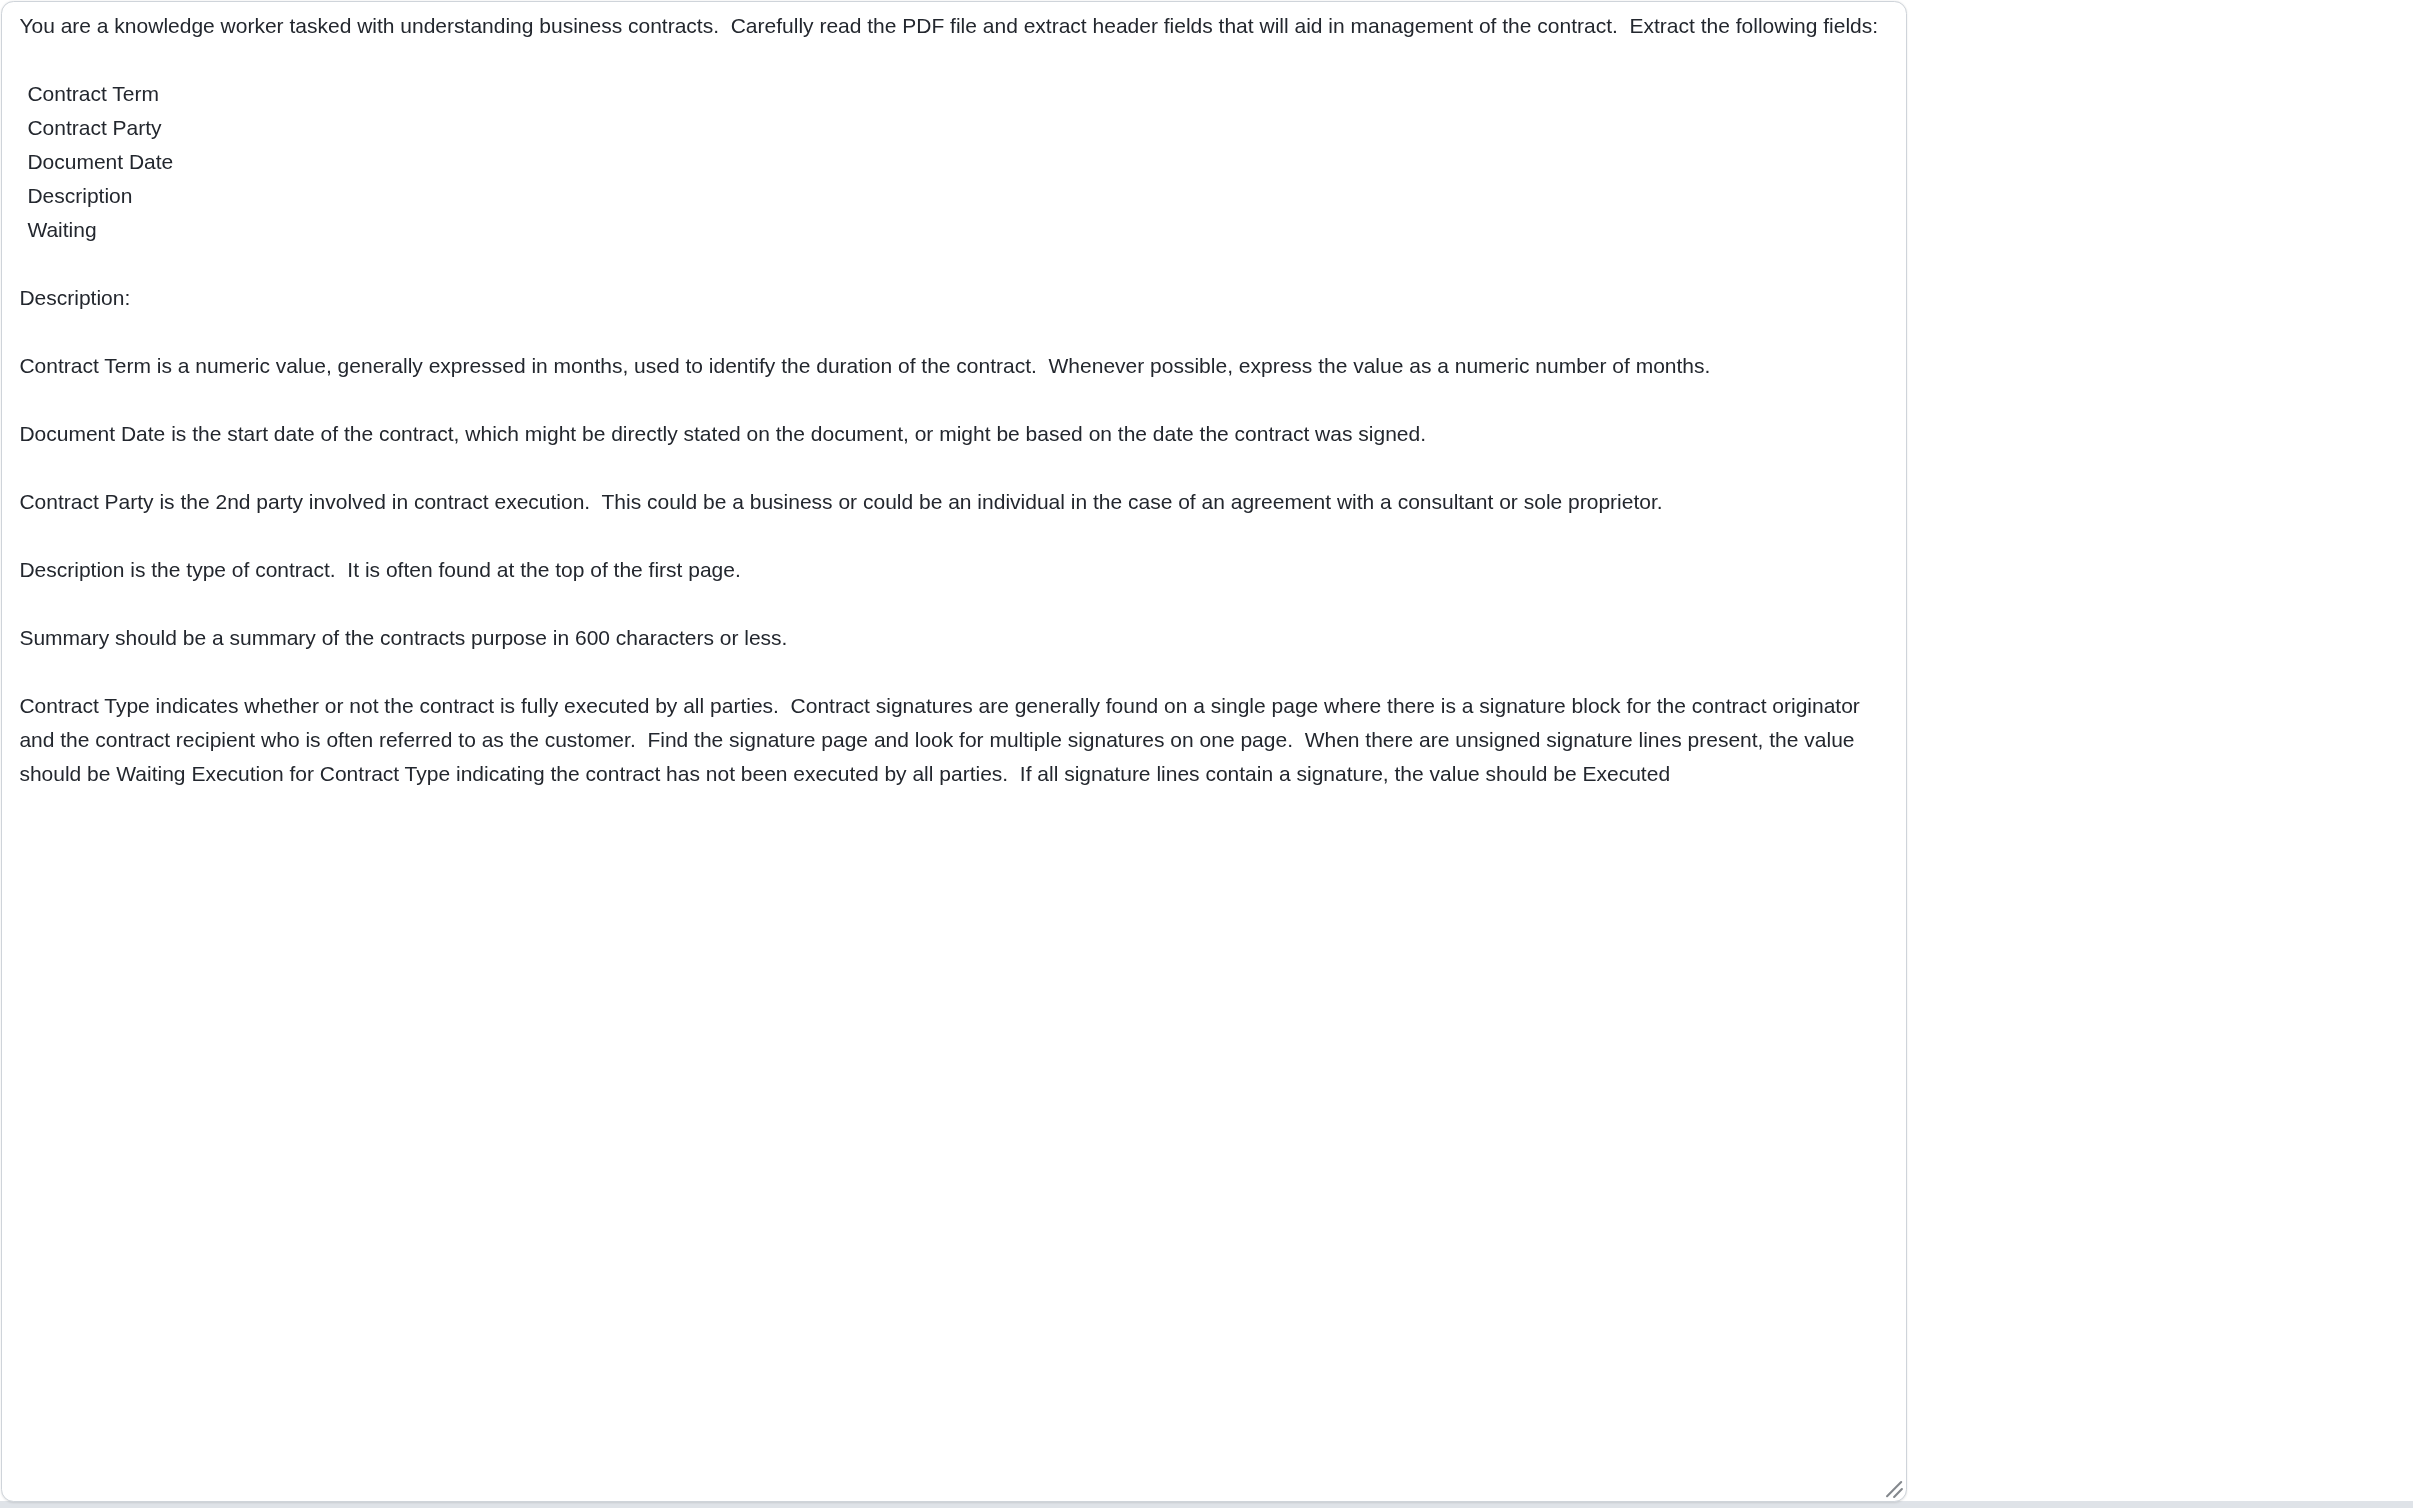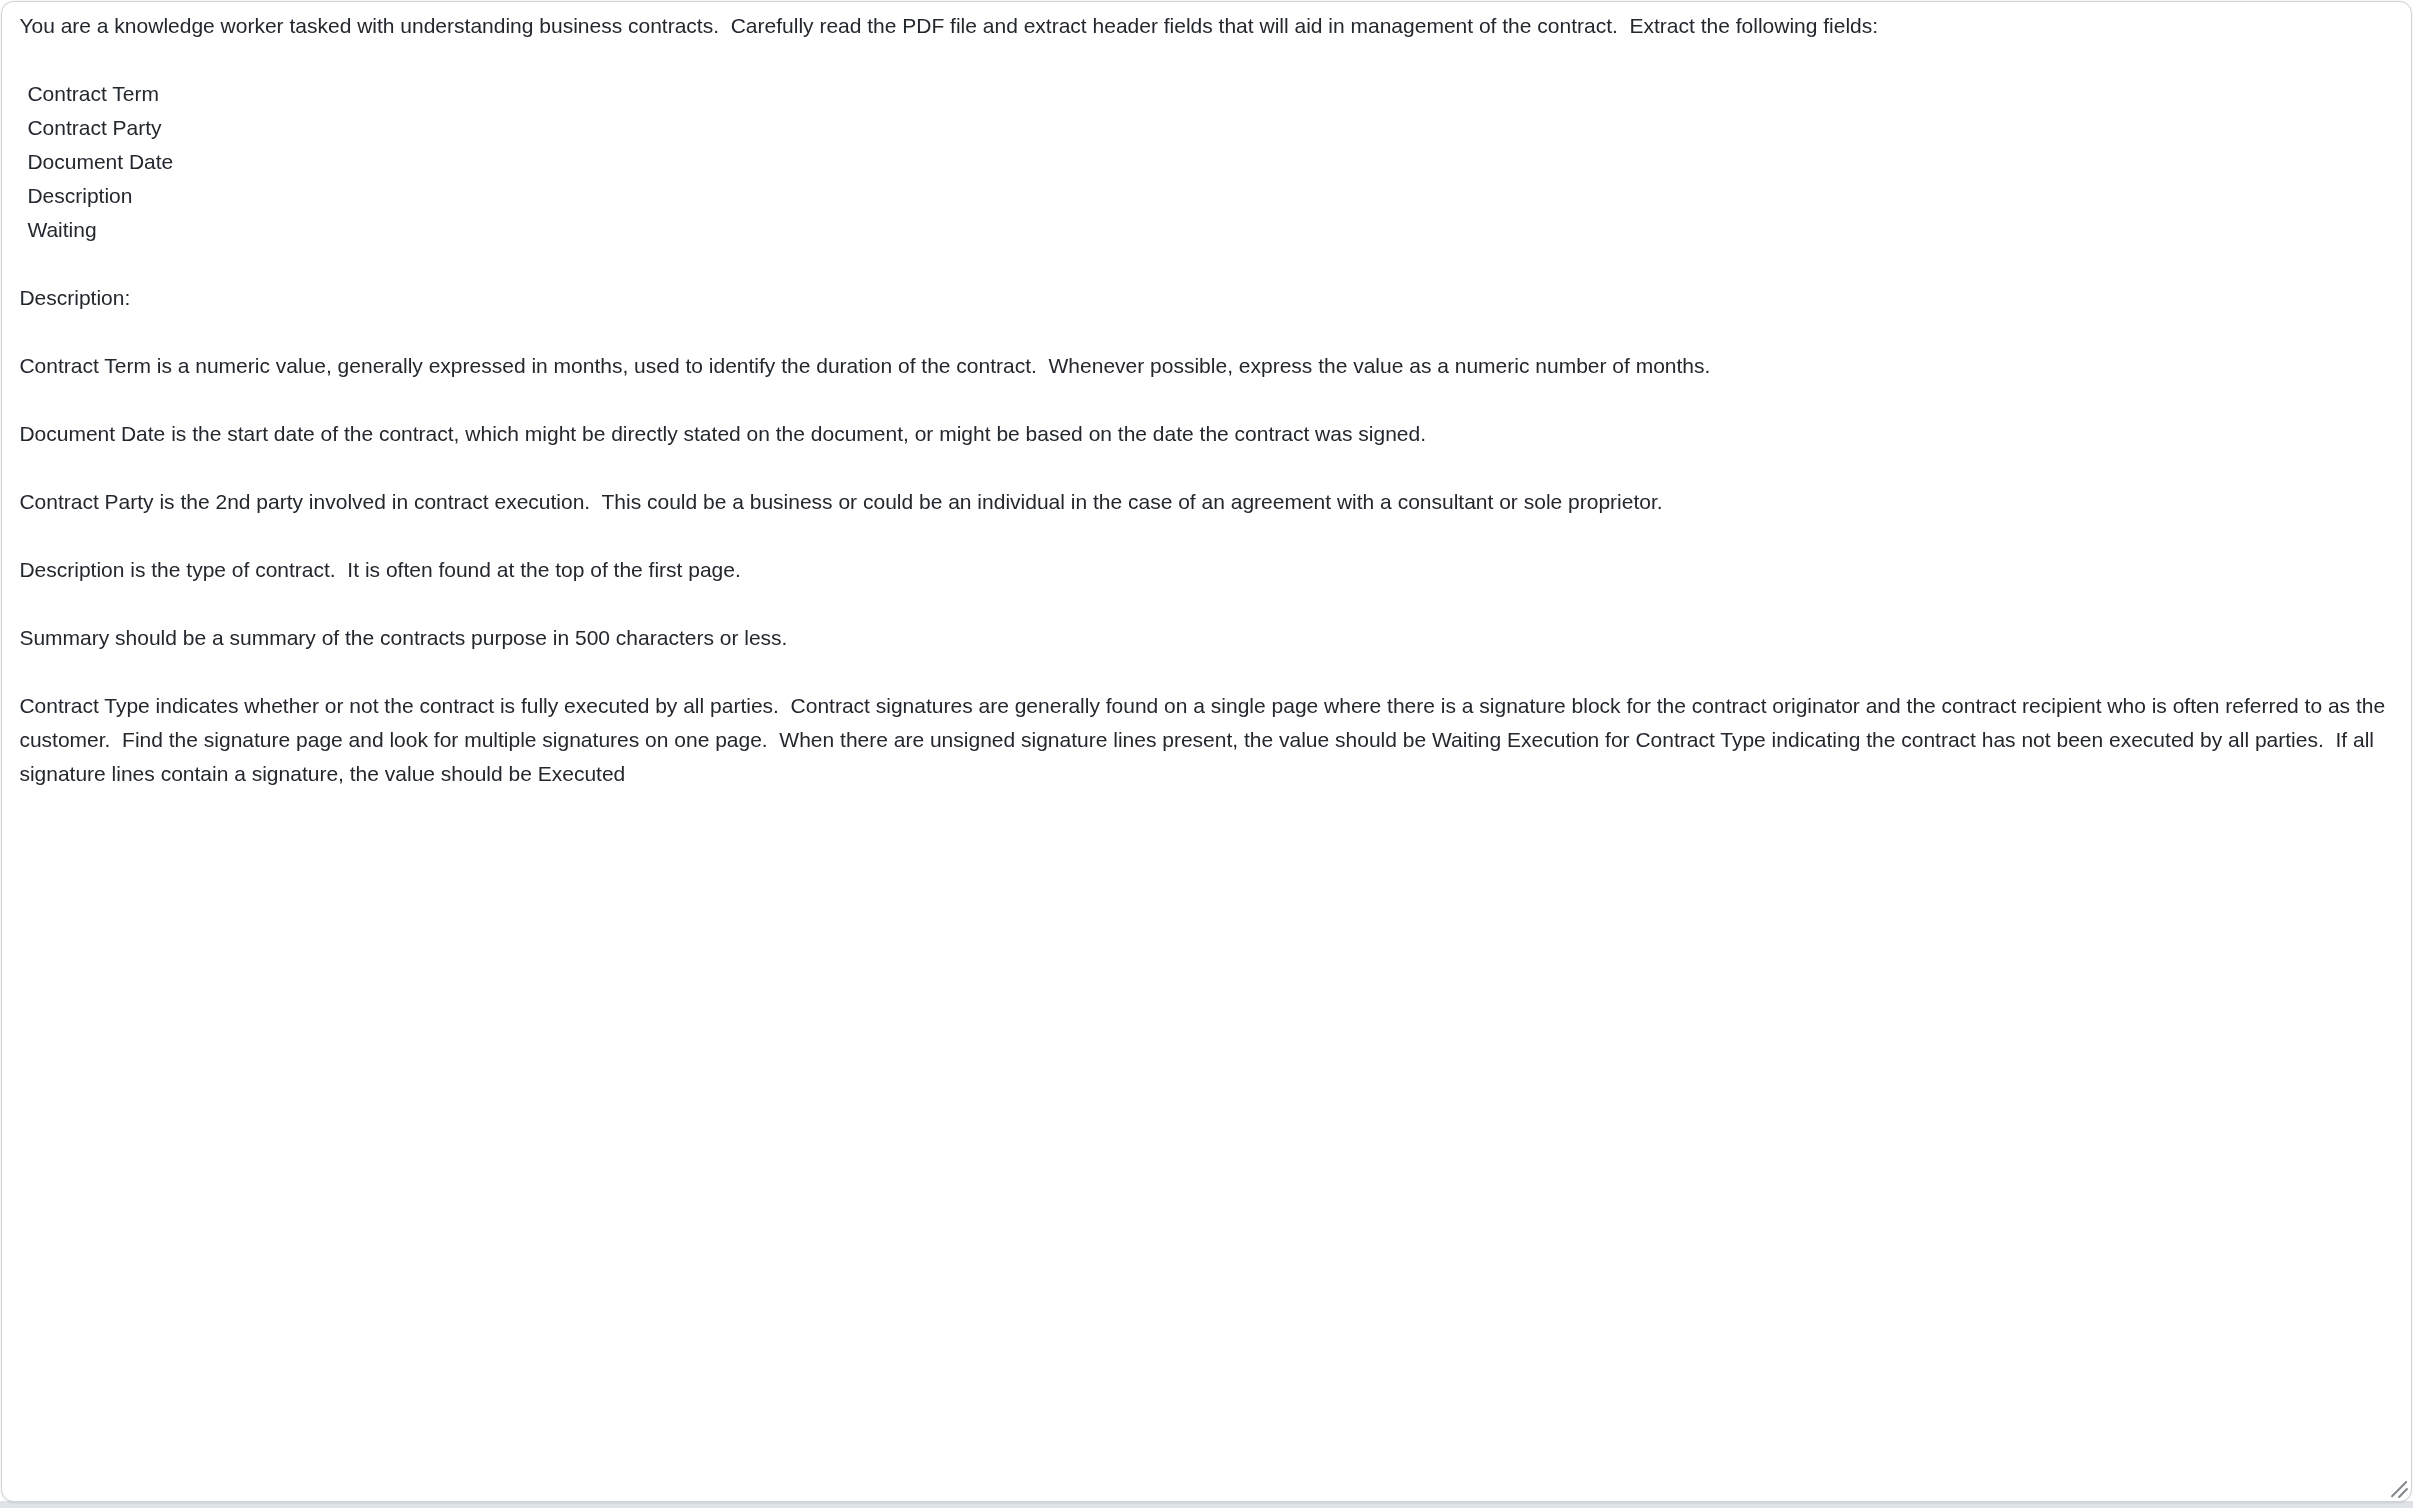--- a/index.html
+++ b/index.html
@@ -16,21 +16,21 @@
     left: 0;
     right: 0;
     bottom: 0;
     height: 7px;
     background: #dfe3e8;
   }
   .prompt-box {
     position: absolute;
     left: 1.4px;
     top: 1.4px;
-    width: 2411px;
+    width: 1906px;
     height: 1501px;
     box-sizing: border-box;
     background: #ffffff;
     border: 1.4px solid #cfd4da;
     border-radius: 12.6px;
     box-shadow: 0 0.7px 2.1px rgba(0,0,0,0.10);
     padding: 7px 19.6px 7px 17px;
     color: #23272e;
     font-size: 21px;
     line-height: 34px;
@@ -76,21 +76,21 @@
     <div class="field-line">Description</div>
     <div class="field-line">Waiting</div>
   </div>
 
   <div class="para">Description:</div>
 
   <div class="para">Contract Term is a numeric value, generally expressed in months, used to identify the duration of the contract.  Whenever possible, express the value as a numeric number of months.</div>
   <div class="para">Document Date is the start date of the contract, which might be directly stated on the document, or might be based on the date the contract was signed.</div>
   <div class="para">Contract Party is the 2nd party involved in contract execution.  This could be a business or could be an individual in the case of an agreement with a consultant or sole proprietor.</div>
   <div class="para">Description is the type of contract.  It is often found at the top of the first page.</div>
-  <div class="para">Summary should be a summary of the contracts purpose in 500 characters or less.</div>
+  <div class="para">Summary should be a summary of the contracts purpose in 600 characters or less.</div>
   <div class="para">Contract Type indicates whether or not the contract is fully executed by all parties.  Contract signatures are generally found on a single page where there is a signature block for the contract originator and the contract recipient who is often referred to as the customer.  Find the signature page and look for multiple signatures on one page.  When there are unsigned signature lines present, the value should be Waiting Execution for Contract Type indicating the contract has not been executed by all parties.  If all signature lines contain a signature, the value should be Executed</div>
 
   <svg class="resize-grip" viewBox="0 0 34 34" xmlns="http://www.w3.org/2000/svg">
     <line x1="10" y1="30" x2="30" y2="10" stroke="#85898e" stroke-width="3" stroke-linecap="round"></line>
     <line x1="20" y1="31" x2="31" y2="20" stroke="#85898e" stroke-width="3" stroke-linecap="round"></line>
   </svg>
 
 </div>
 
 

